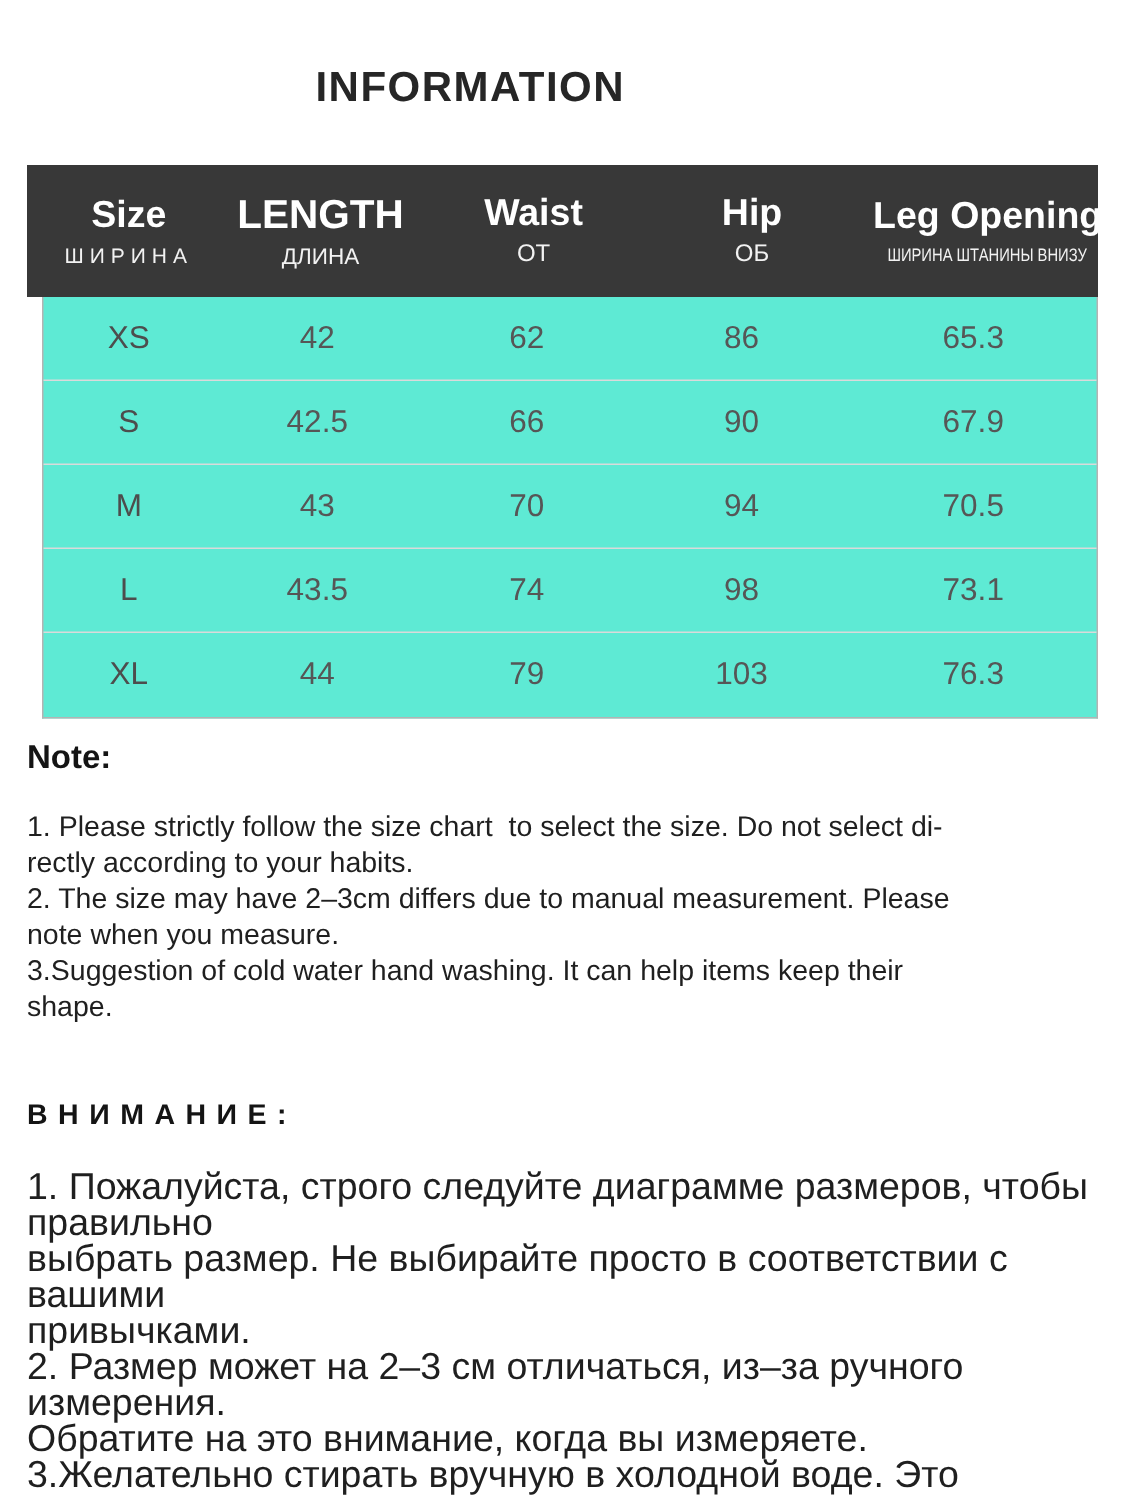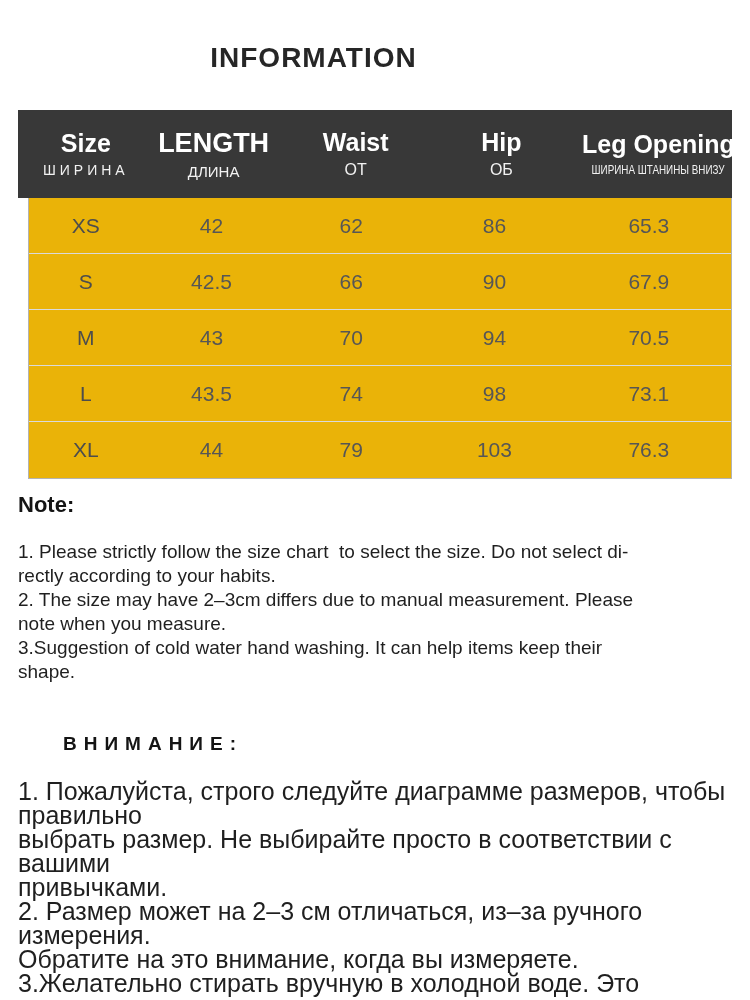--- a/index.html
+++ b/index.html
@@ -43,21 +43,21 @@
   .th.c2 .en { font-size: 27px; }
   .th .ru { font-size: 15px; font-weight: normal; line-height: 1; white-space: nowrap; color: #f2f2f2; }
   .th.c1 .ru { letter-spacing: 4px; font-size: 14px; }
   .th.c3 .ru, .th.c4 .ru { font-size: 16px; }
   .th.c5 .ru { font-size: 12px; transform: scaleX(0.82); letter-spacing: 0px; }
 
   .tbody {
     border-left: 1px solid #b3b3b3;
     border-right: 1px solid #b3b3b3;
     border-bottom: 1px solid #b3b3b3;
-    background: #eab308;
+    background: #5eead4;
     margin-left: 10px;
   }
   .tr {
     display: flex; align-items: center;
     height: 56px;
     border-bottom: 1px solid #dadada;
     color: #565656; font-size: 21px;
   }
   .tr:last-child { border-bottom: none; }
   .td { text-align: center; }
@@ -71,21 +71,20 @@
   .note-body {
     margin-top: 22px;
     font-size: 19px; line-height: 24px; color: #1f1f1f;
     white-space: pre-wrap;
   }
 
   .notes-ru { position: absolute; left: 18px; top: 733px; width: 722px; }
   .warn-heading {
     font-size: 19px; font-weight: bold; color: #141414;
     letter-spacing: 7px;
-    margin-left: 45px;
   }
   .warn-body {
     margin-top: 24px;
     font-size: 25px; line-height: 24px; color: #1f1f1f;
     white-space: pre-wrap;
   }
 </style>
 </head>
 <body>
 

